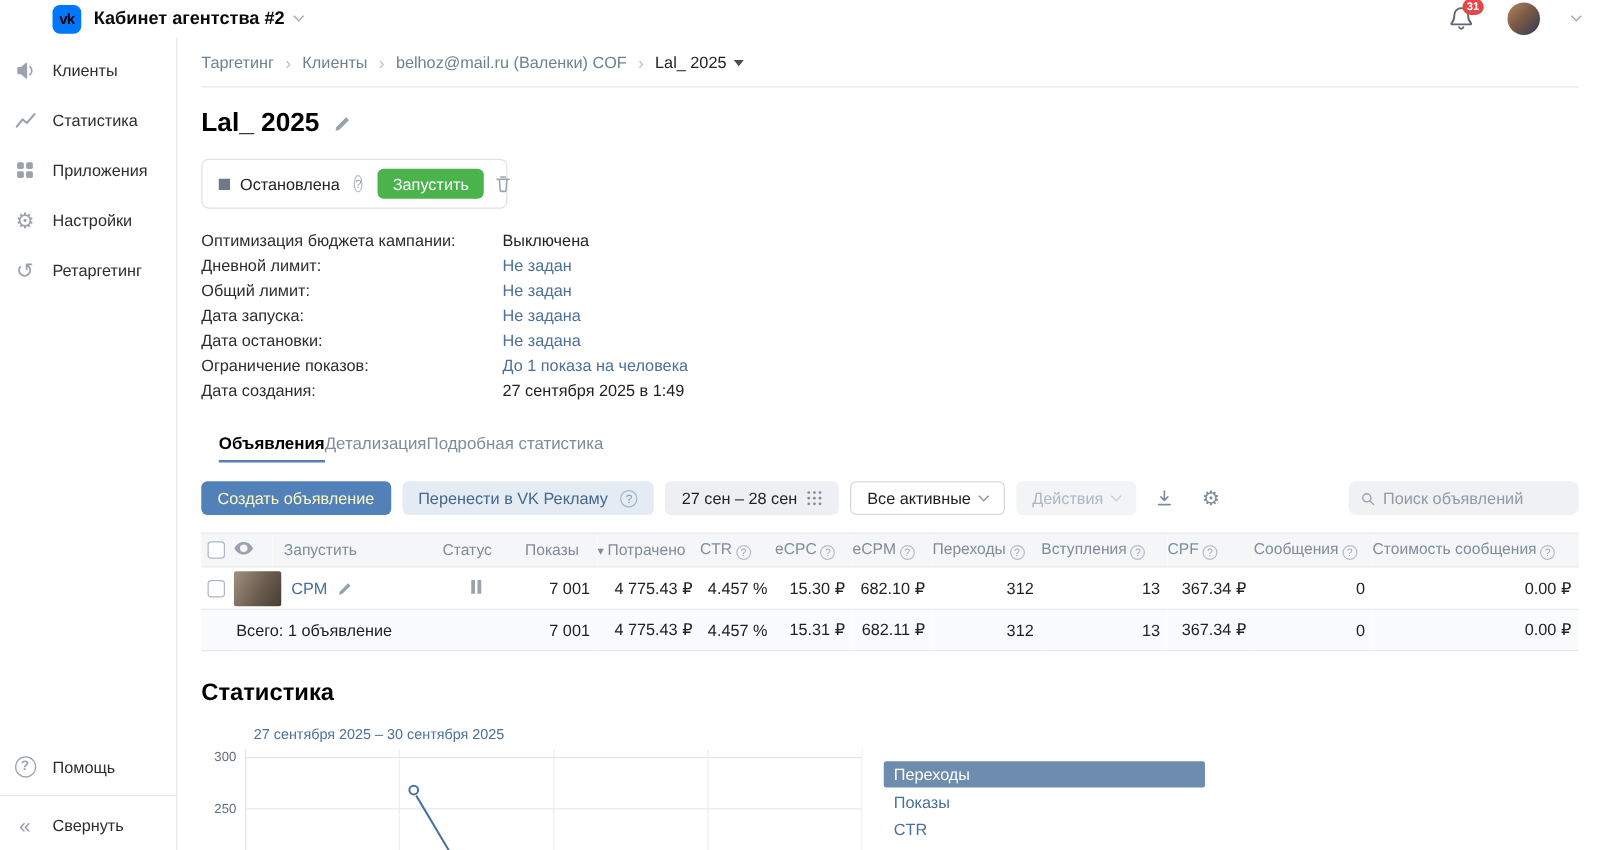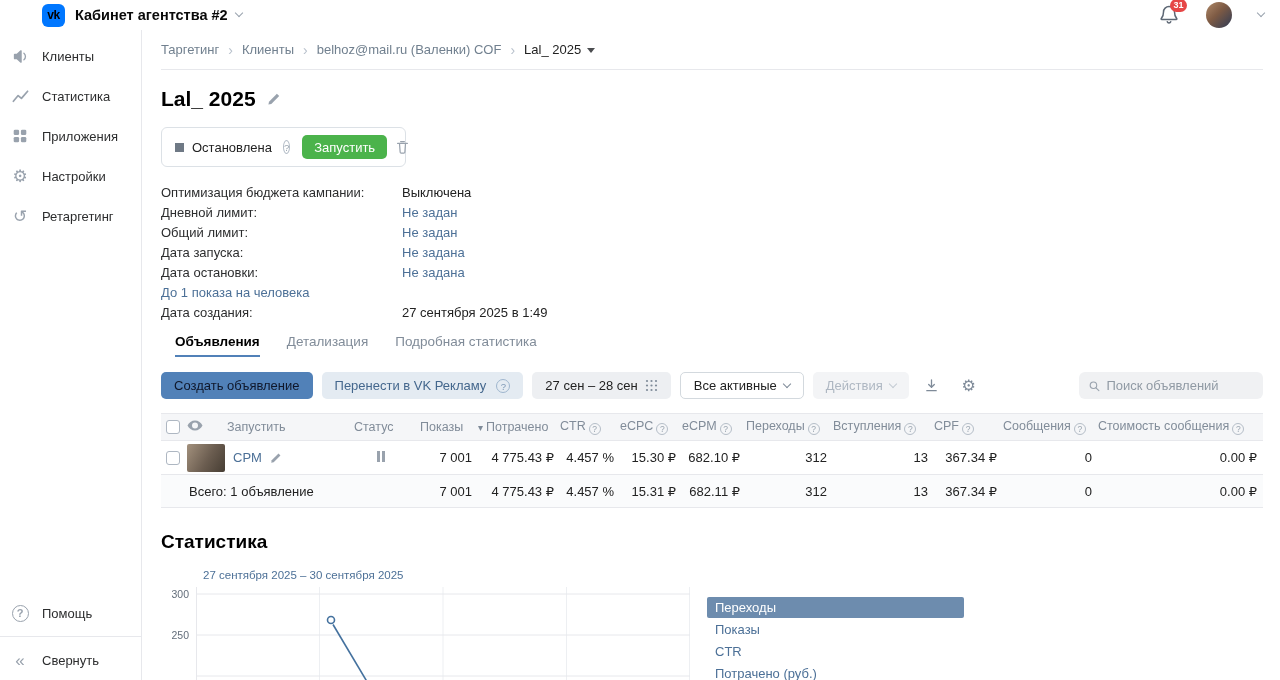--- a/index.html
+++ b/index.html
@@ -44,27 +44,27 @@
   .q.big { width:14px; height:14px; line-height:13px; font-size:9.5px; vertical-align:-3px; }
   .q.blue { border-color:#9FB6CE; color:#7C97B5; }
   .btn-green { background:#4BB34B; color:#fff; border:none; border-radius:5px; height:24px; padding:0 12px; font-size:13px; cursor:pointer; margin-left:4px; font-family:inherit; }
 
   .details { margin-top:15px; }
   .drow { display:flex; align-items:center; height:20px; }
   .dlabel { width:241px; color:#2C2D2E; }
   .dvalue { color:#222; }
   .dvalue.link { color:#4C7097; cursor:pointer; }
 
-  .tabs { margin-top:9px; display:flex; gap:27px; padding-left:14px; height:26px; }
+  .tabs { margin-top:22px; display:flex; padding-left:14px; height:26px; }
   .tab { height:26px; line-height:22px; color:#818C99; cursor:pointer; font-size:13.5px; border-bottom:2px solid transparent; }
   .tab.active { color:#000; font-weight:700; border-bottom-color:#5181B8; }
 
   .toolbar { margin-top:15px; display:flex; align-items:center; gap:9px; height:27px; }
   .btn { height:27px; border-radius:5px; font-size:13px; display:inline-flex; align-items:center; gap:7px; padding:0 13px; border:none; cursor:pointer; white-space:nowrap; font-family:inherit; }
-  .btn-primary { background:#5181B8; color:#0f172a; }
+  .btn-primary { background:#5181B8; color:#fef9c3; }
   .btn-soft { background:#E4EBF2; color:#44678D; }
   .btn-ghost { background:#EDEFF2; color:#222; }
   .btn-outline { background:#fff; border:1px solid #D3D9DE; color:#222; }
   .btn-disabled { background:#F3F4F6; color:#AEB7C2; cursor:default; }
   .btn-disabled .chev { border-color:#C4CBD3; }
   .icon-btn { width:28px; height:27px; background:none; border:none; display:flex; align-items:center; justify-content:center; cursor:pointer; color:#7F8B99; font-size:16px; }
   .search { margin-left:auto; width:184px; height:27px; background:#F0F1F3; border-radius:6px; display:flex; align-items:center; gap:6px; padding:0 9px; }
   .search input { border:none; background:transparent; outline:none; width:100%; font-size:13px; color:#222; font-family:inherit; }
   .search input::placeholder { color:#909AA4; }
 
@@ -223,20 +223,21 @@
         </div>
       <div class="drow">
           <span class="dlabel">Дата запуска:</span>
           <span class="dvalue link">Не задана</span>
         </div>
       <div class="drow">
           <span class="dlabel">Дата остановки:</span>
           <span class="dvalue link">Не задана</span>
         </div>
       <div class="drow">
+          <span class="dlabel">Ограничение показов:</span>
           <span class="dvalue link">До 1 показа на человека</span>
         </div>
       <div class="drow">
           <span class="dlabel">Дата создания:</span>
           <span class="dvalue">27 сентября 2025 в 1:49</span>
         </div>
     </div>
 
     <div class="tabs">
       <span class="tab active">Объявления</span>

